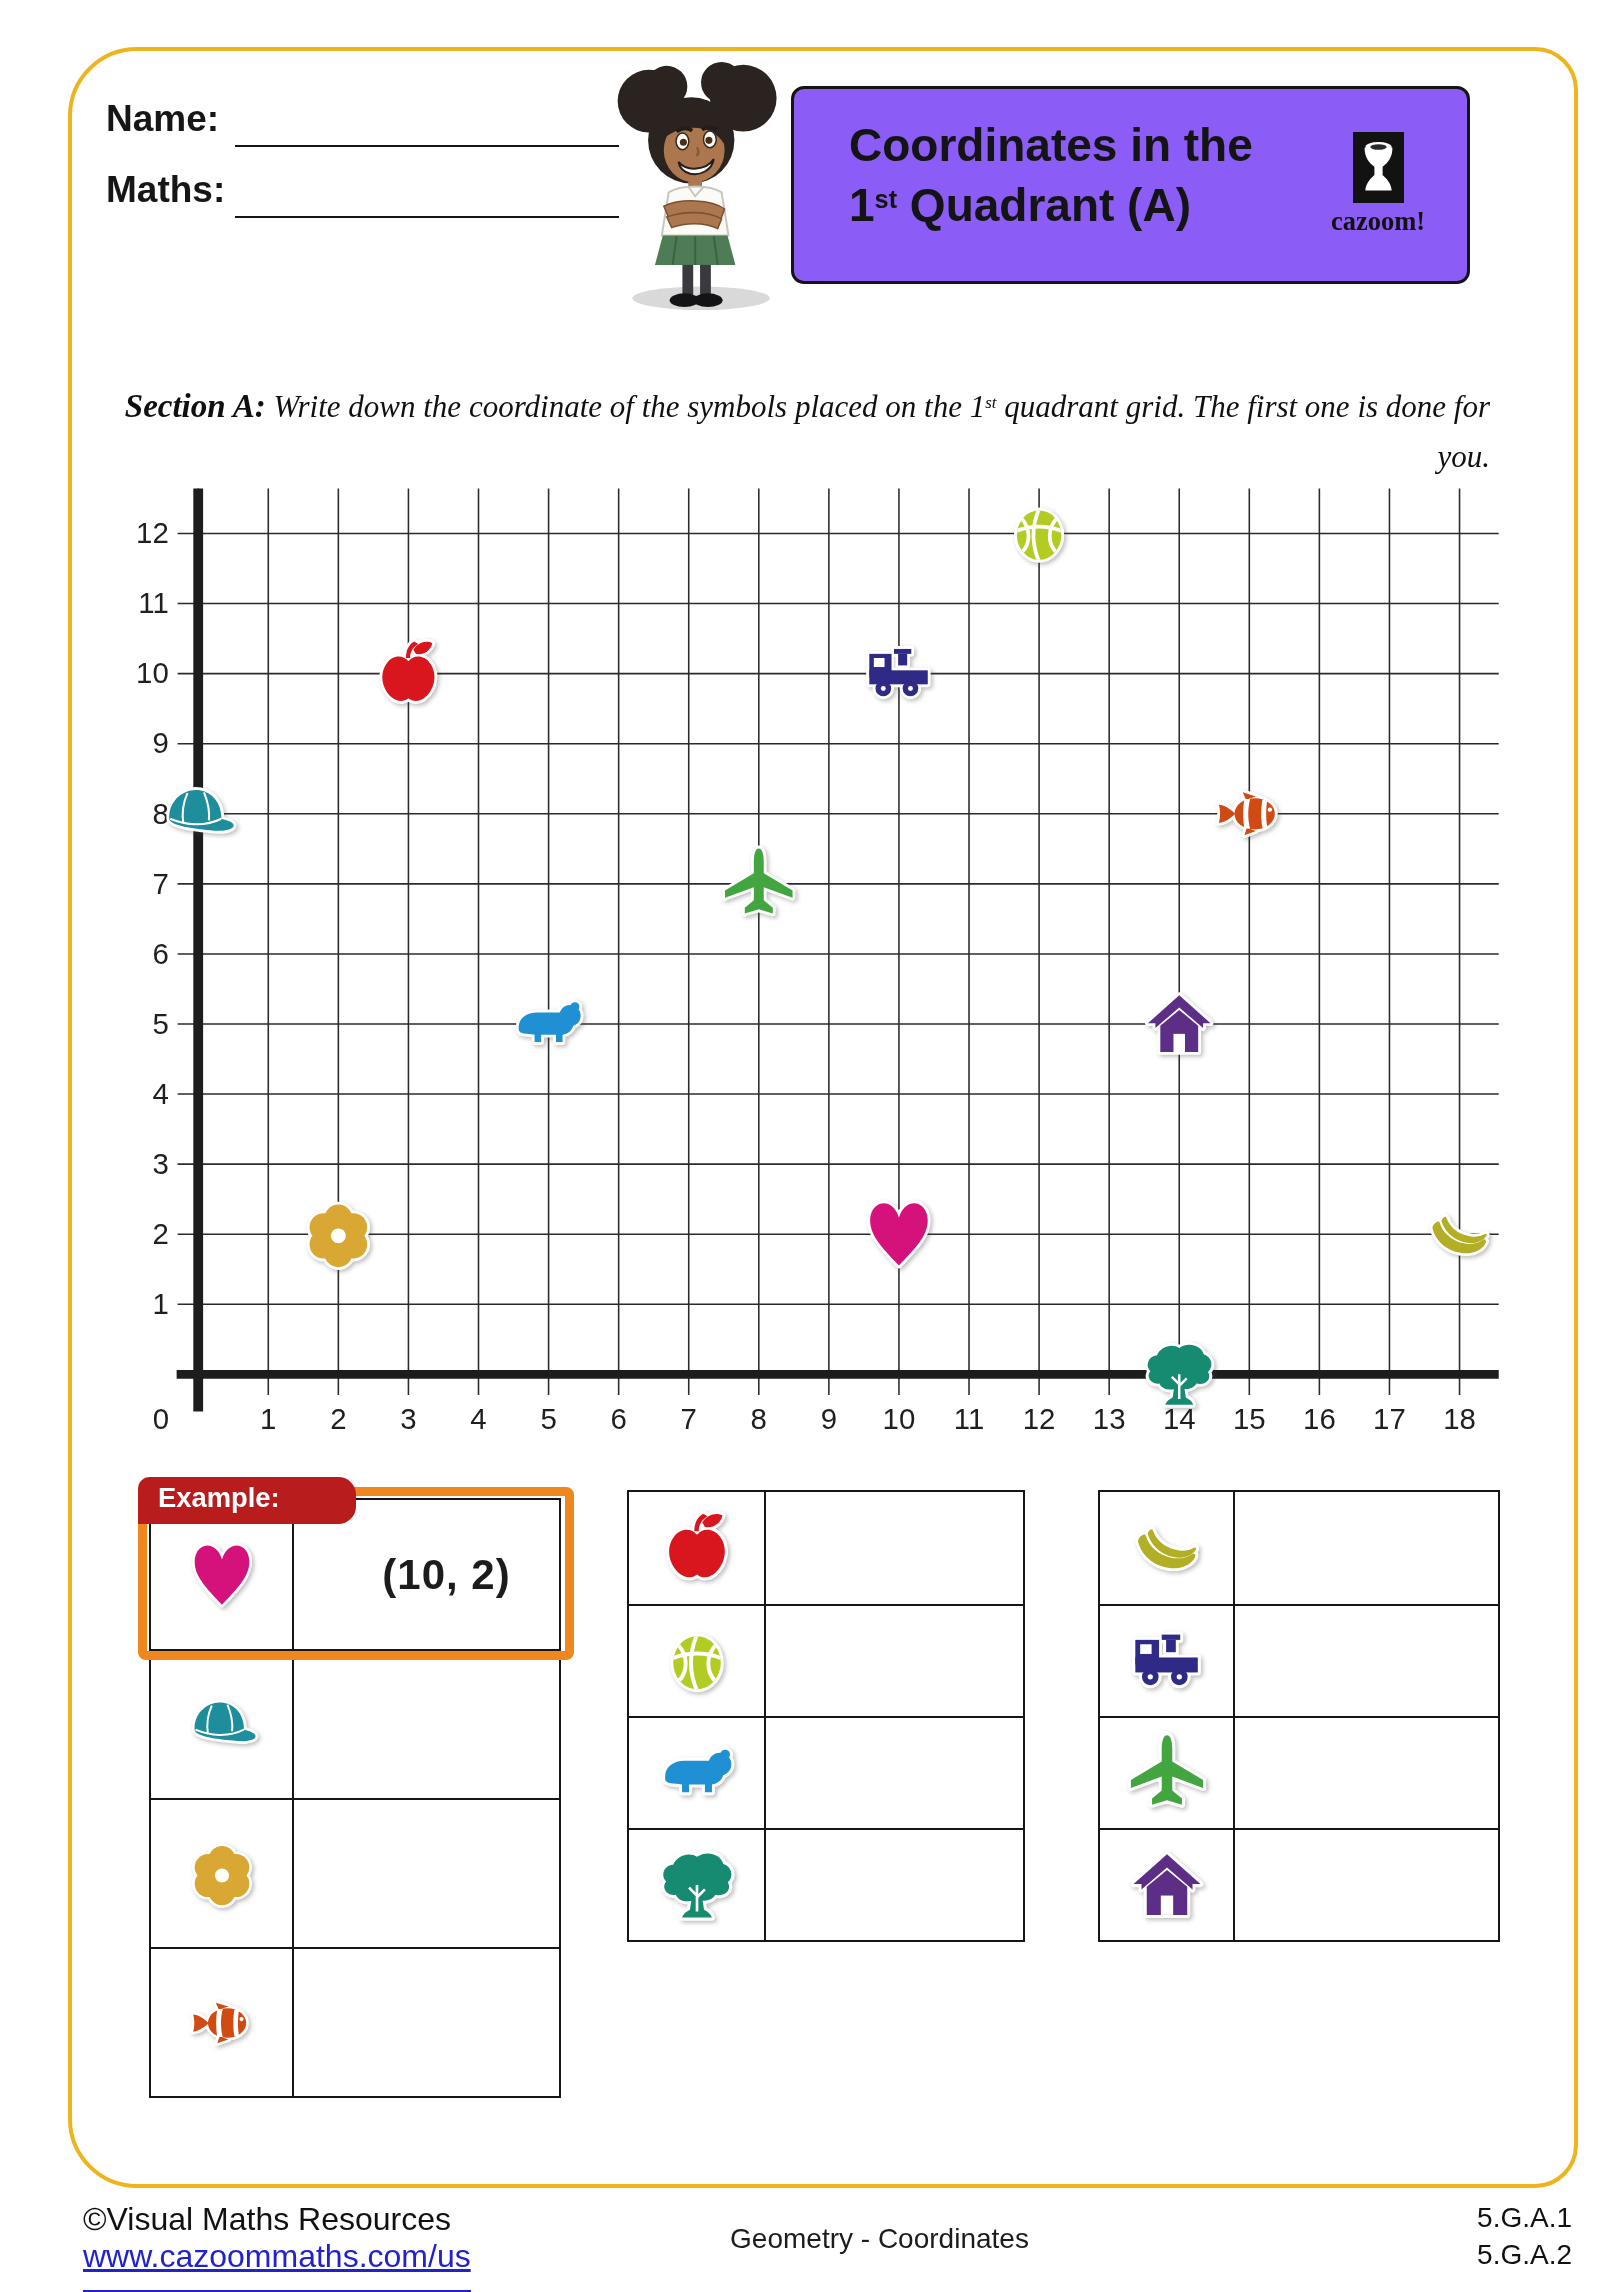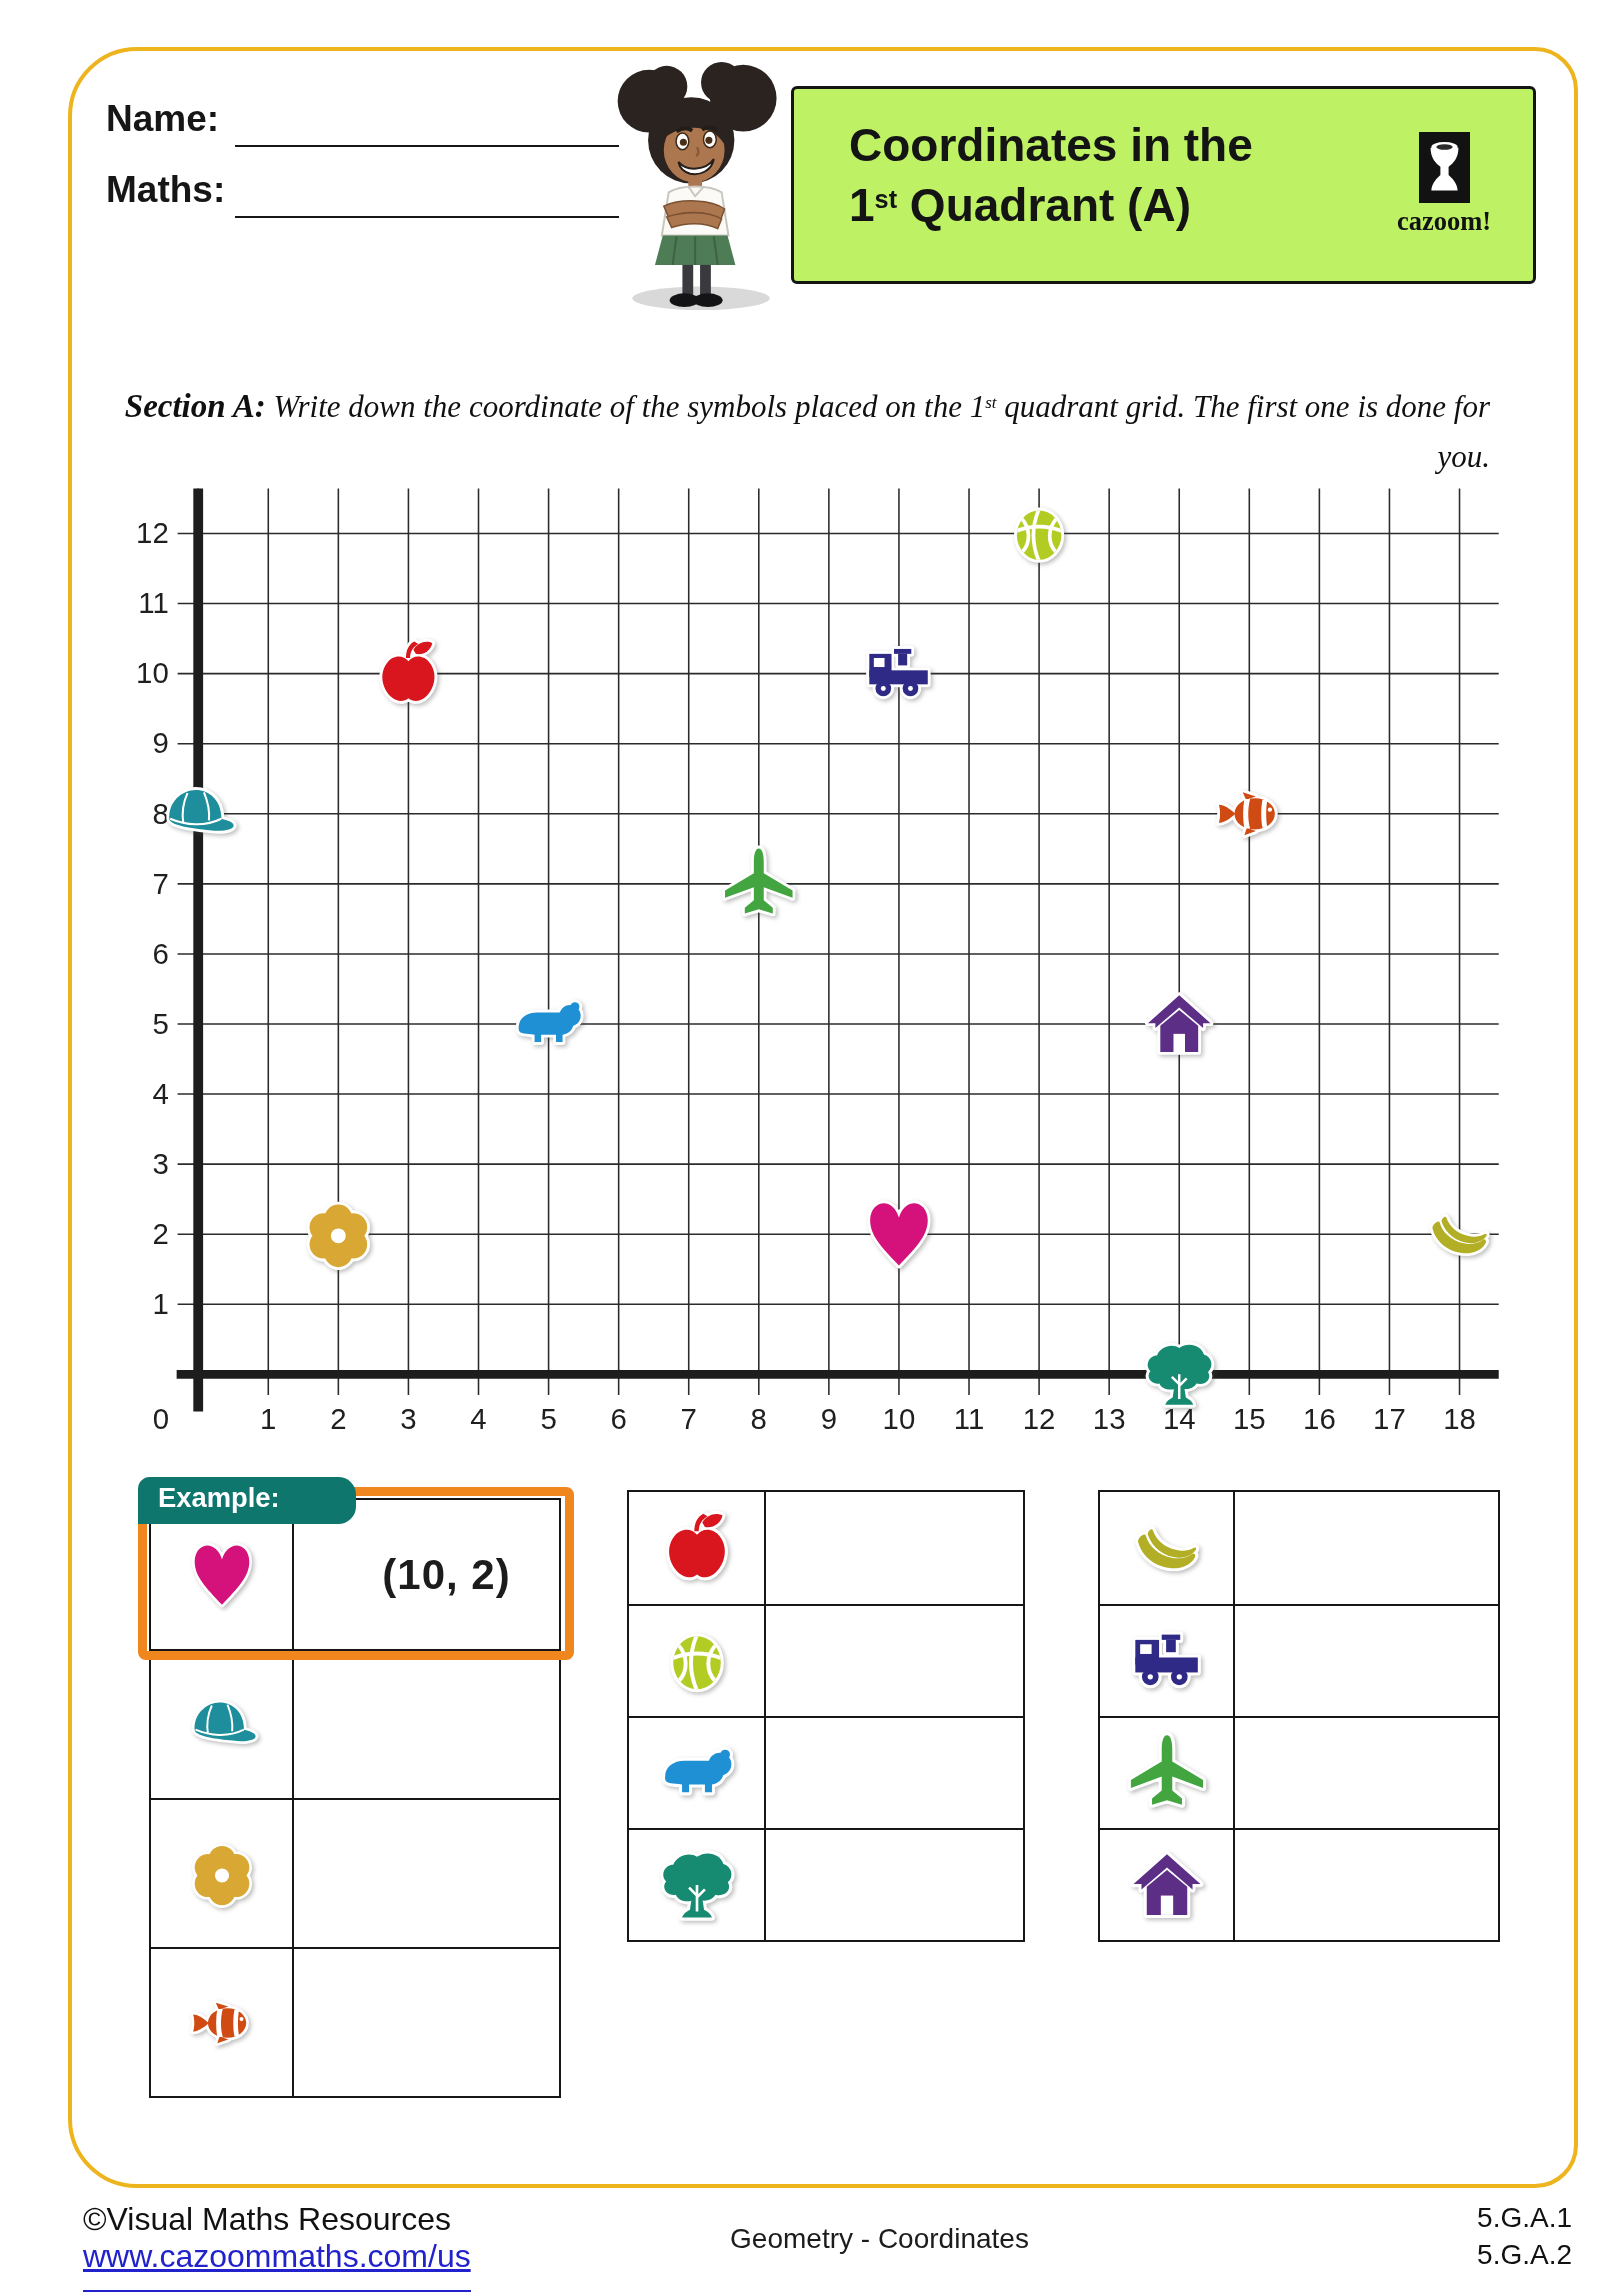--- a/index.html
+++ b/index.html
@@ -9,22 +9,22 @@
          border:4.9px solid #EDB41E;border-radius:69px 43px 43px 69px;}
 
   
   .nd-label{position:absolute;font-weight:bold;font-size:37px;color:#161616;}
   #name-label{left:94px;top:98px;}
   #date-label{left:94px;top:169px;}
   .write-line{position:absolute;border-bottom:2.9px solid #161616;height:43px;}
   #name-line{left:223px;top:102px;width:384px;}
   #date-line{left:223px;top:173px;width:384px;}
 
-  .titlebox{position:absolute;left:779px;top:86px;width:745px;height:198px;background:#bef264;
-            border:3.9px solid #141414;border-radius:6px;box-sizing:border-box;}
+  .titlebox{position:absolute;left:779px;top:86px;width:679px;height:198px;background:#8b5cf6;
+            border:3.9px solid #141414;border-radius:13px;box-sizing:border-box;}
   .title-text{position:absolute;left:55px;top:25.5px;font-size:46px;font-weight:bold;
               line-height:60px;color:#141414;white-space:nowrap;}
   .sup{font-size:0.55em;position:relative;top:-0.5em;}
   .logo{position:absolute;right:25.5px;top:43px;width:127px;text-align:center;}
   .logo-sq{width:51px;height:71px;background:#121212;margin:0 auto;display:flex;
            align-items:center;justify-content:center;}
   .logo-txt{font-family:"Liberation Serif",serif;font-weight:bold;font-size:26.5px;
             margin-top:2.9px;color:#121212;}
 
   .girl{position:absolute;left:586px;top:57px;}
@@ -36,21 +36,21 @@
 
   
   .atable{position:absolute;border:2.9px solid #161616;background:#fff;box-sizing:border-box;}
   .arow{display:flex;box-sizing:border-box;border-top:2.9px solid #161616;}
   .arow:first-child{border-top:none;}
   .cell{display:flex;align-items:center;justify-content:center;box-sizing:border-box;}
   .icon-cell{border-right:2.9px solid #161616;flex:0 0 auto;}
   .answer-cell{flex:1 1 auto;font-size:42px;font-weight:bold;color:#1c1c1c;letter-spacing:1px;}
   .example-box{position:absolute;border:9.8px solid #F0861E;border-radius:7.8px;
                pointer-events:none;z-index:4;}
-  .example-tab{position:absolute;z-index:5;background:#0f766e;color:#fff;font-weight:bold;
+  .example-tab{position:absolute;z-index:5;background:#b91c1c;color:#fff;font-weight:bold;
                font-size:27.4px;width:218px;height:47px;box-sizing:border-box;
                padding:5.9px 0 0 19.6px;border-radius:11.8px 17.6px 17.6px 0;}
 
   
   .f-left{position:absolute;left:71px;top:2201px;font-size:32px;line-height:37px;color:#111;}
   .f-link{color:#2222CC;border-bottom:2.9px solid #2222CC;padding-bottom:16px;cursor:pointer;text-decoration:underline;}
   .f-center{position:absolute;left:0;right:0;top:2223px;text-align:center;font-size:28px;
             color:#1c1c1c;transform:translateX(57px);}
   .f-right{position:absolute;right:61px;top:2199px;text-align:right;font-size:28px;
            line-height:37px;color:#111;}

